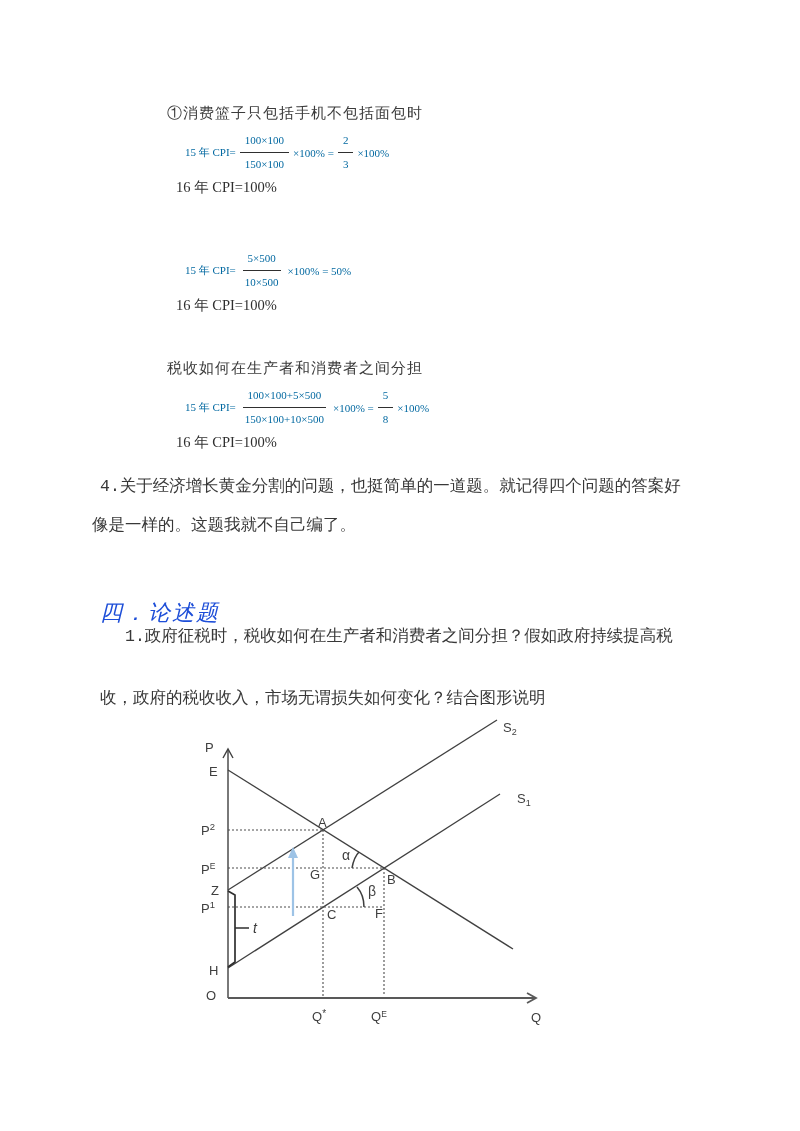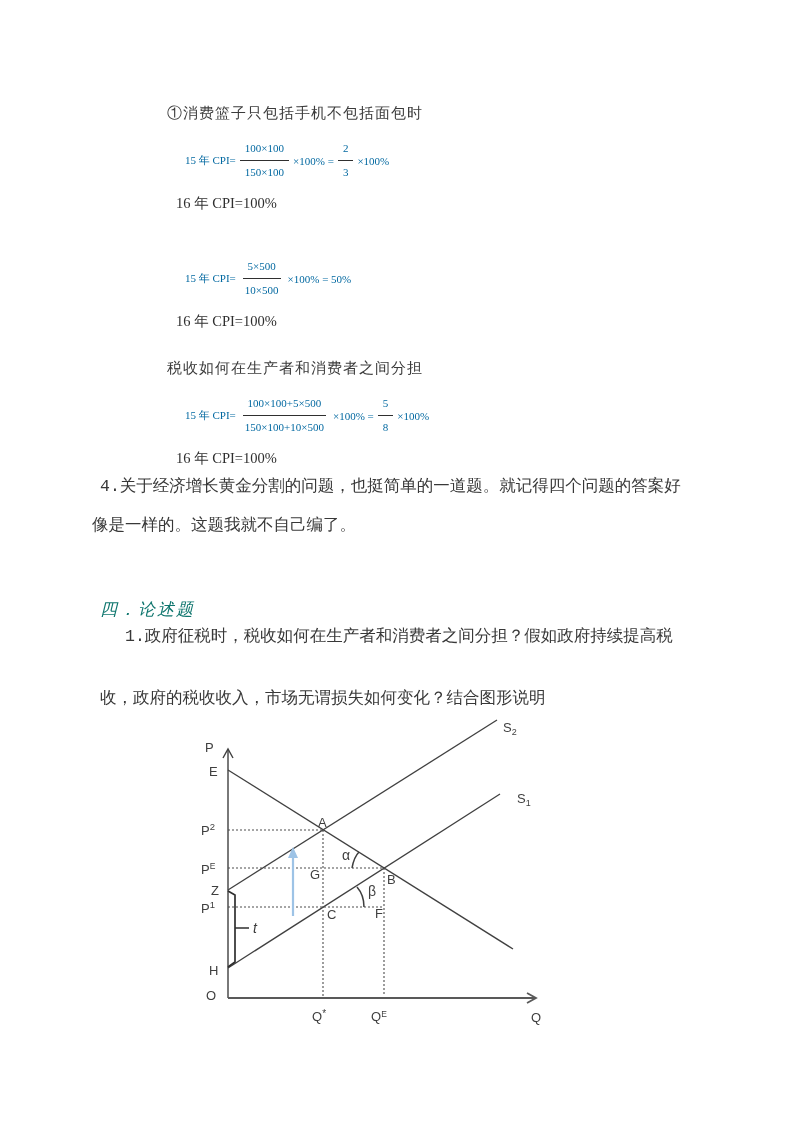--- a/index.html
+++ b/index.html
@@ -3,29 +3,29 @@
 <meta charset="utf-8">
 <style>
   html,body{margin:0;padding:0;background:#ffffff;}
   .page{position:relative;width:800px;height:1131px;background:#ffffff;overflow:hidden;
         color:#3b3b3b;}
   
   .cpi-item{position:absolute;left:167px;font-family:"Liberation Serif","DejaVu Serif",serif;}
   .cpi-heading{font-size:15px;line-height:20px;color:#3b3b3b;letter-spacing:1px;}
   .formula{display:flex;align-items:center;margin-top:8px;margin-left:18px;
            font-size:11px;color:#0369a1;white-space:pre;font-family:Liberation Serif, serif;}
-  .frac{display:inline-flex;flex-direction:column;align-items:center;margin:8px 4px;line-height:19px;}
+  .frac{display:inline-flex;flex-direction:column;align-items:center;margin:0 4px;line-height:19px;}
   .frac .num{border-bottom:1.2px solid #2f2f2f;padding:0 5px 2px;}
   .frac .den{padding:2px 5px 0;}
   .cpi-line2{margin-top:4px;margin-left:9px;font-size:14.5px;color:#2f2f2f;}
   
   .body-line{position:absolute;font-family:Liberation Mono, monospace;
              font-size:16.5px;line-height:26px;color:#383838;white-space:pre;}
   .section-heading{position:absolute;font-family:"Liberation Serif","DejaVu Serif",serif;
-                   font-style:italic;font-size:17px;color:#0f766e;letter-spacing:2px;}
+                   font-style:italic;font-size:22px;color:#1d4ed8;letter-spacing:2px;}
   
   .diagram{position:absolute;left:190px;top:708px;width:375px;height:330px;}
   .diagram text{font-family:"Liberation Sans","DejaVu Sans",sans-serif;fill:#3f3f3f;}
 </style>
 </head>
 <body>
 
 <div class="page">
 
   <div class="cpi-item" style="top:103px;">

